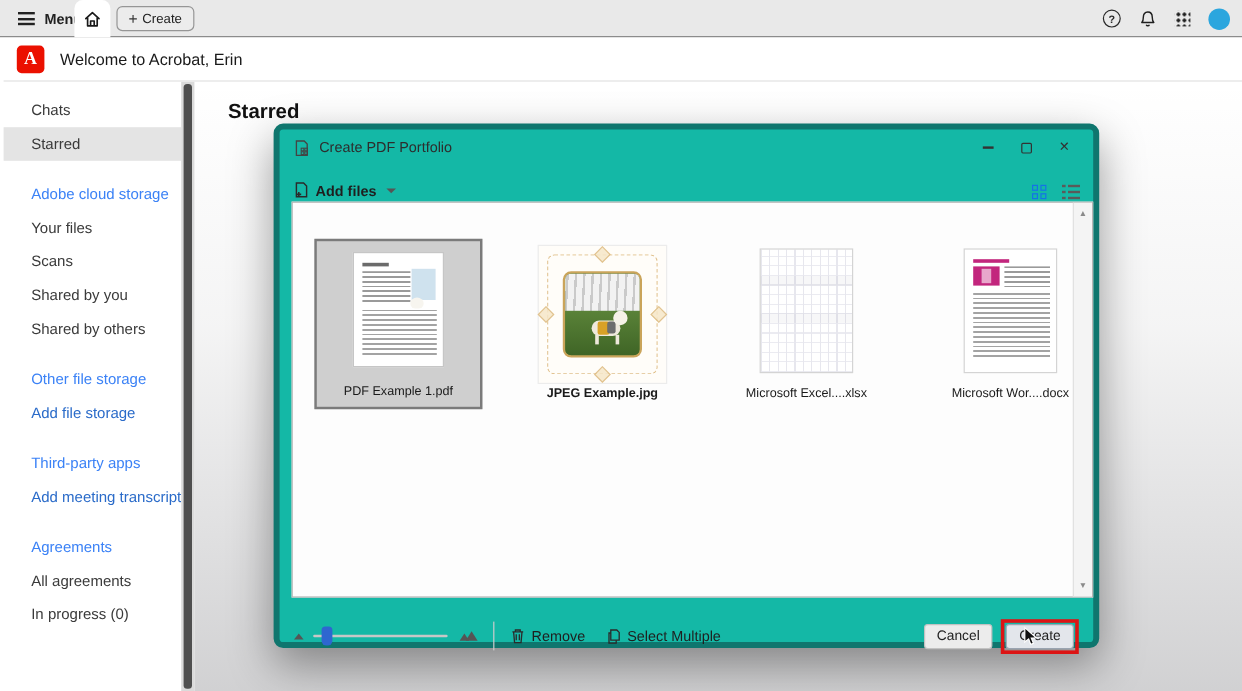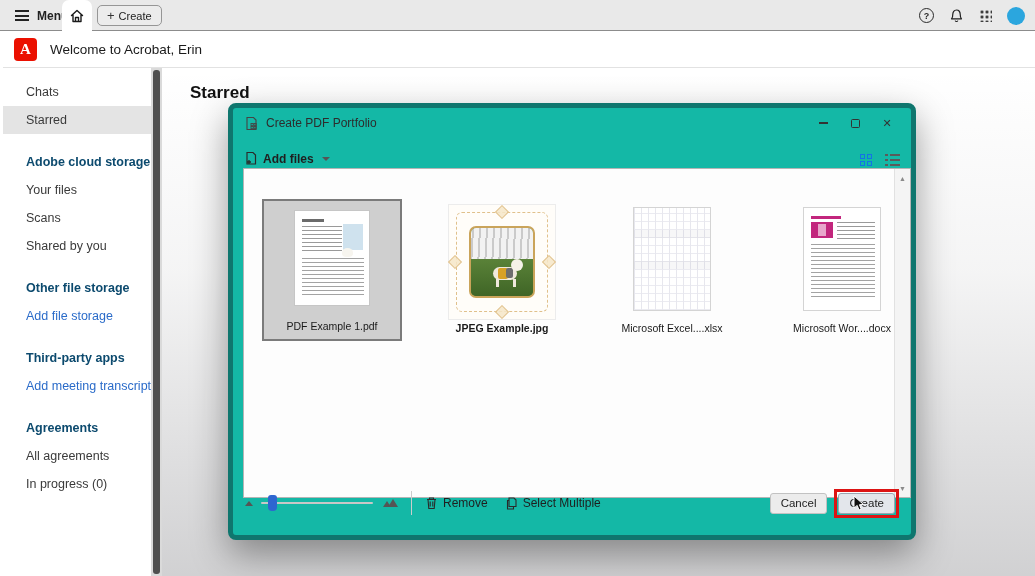--- a/index.html
+++ b/index.html
@@ -23,21 +23,21 @@
 
   
   .welcome-row { position:absolute; left:3px; top:32px; width:1032px; height:36px; background:#fff; border-bottom:1px solid #e2e2e2; display:flex; align-items:center; z-index:40; }
   .adobe-logo { margin-left:11px; width:23px; height:23px; background:#EB1000; border-radius:4px; color:#fff; display:flex; align-items:center; justify-content:center; font-size:15px; font-weight:bold; font-family:"Liberation Serif", serif; }
   .welcome-title { margin-left:13px; font-size:13.5px; color:#1a1a1a; }
 
   
   .sidebar { position:absolute; left:3px; top:68px; width:148px; height:508px; background:#fff; z-index:30; font-size:12.5px; color:#3a3a3a; padding-top:10px; }
   .sb-item { height:28px; line-height:28px; padding-left:23px; cursor:pointer; white-space:nowrap; }
   .sb-item.selected { background:#e4e4e4; }
-  .sb-header { height:28px; line-height:28px; padding-left:23px; margin-top:14px; font-weight:bold; color:#0c4a6e; white-space:nowrap; }
+  .sb-header { height:28px; line-height:28px; padding-left:23px; margin-top:14px; font-weight:normal; color:#3b82f6; white-space:nowrap; }
   .sb-link { color:#2a6bc9; }
   .sb-scrollbar { position:absolute; left:151px; top:68px; width:11px; height:508px; background:#dadada; z-index:30; }
   .sb-thumb { position:absolute; left:2px; top:2px; width:7px; height:504px; background:#4f4f4f; border-radius:3px; cursor:pointer; }
 
   
   .main { position:absolute; left:162px; top:68px; width:873px; height:508px; background:#fff; z-index:10; }
   .backdrop { position:absolute; inset:0; background:linear-gradient(180deg, rgba(45,45,52,0) 0%, rgba(45,45,52,0.05) 40%, rgba(45,45,52,0.22) 100%); }
   .main-heading { position:absolute; left:28px; top:15px; font-size:17px; font-weight:bold; color:#111; }
 
   
@@ -103,21 +103,21 @@
 
   
   .doc-page { position:relative; width:78px; height:104px; margin-top:8px; background:#fff; border:1px solid #d4d4d4; }
   .doc-heading { position:absolute; left:7px; top:8px; width:30px; height:2.5px; background:#c2267d; }
   .doc-img { position:absolute; left:7px; top:14px; width:22px; height:16px; background:#c2267d; }
   .doc-img i { position:absolute; left:7px; top:2px; width:8px; height:12px; background:#e8a7cb; display:block; }
   .doc-text-top { position:absolute; left:33px; top:14px; width:38px; height:18px; background:repeating-linear-gradient(180deg,#9a9a9a 0 1.5px,transparent 1.5px 4px); }
   .doc-text-full { position:absolute; left:7px; top:36px; width:64px; height:56px; background:repeating-linear-gradient(180deg,#a3a3a3 0 1.5px,transparent 1.5px 4px); }
 
   
-  .dlg-footer { position:absolute; left:12px; right:12px; top:382px; height:26px; display:flex; align-items:center;justify-content:space-between; }
+  .dlg-footer { position:absolute; left:12px; right:12px; top:409px; height:26px; display:flex; align-items:center;justify-content:space-between; }
   .mtn-small { width:0; height:0; border-left:4px solid transparent; border-right:4px solid transparent; border-bottom:5px solid #555; }
   .slider { position:relative; width:112px; height:16px; margin:0 10px 0 8px; cursor:pointer; }
   .slider-track { position:absolute; top:7px; left:0; right:0; height:2px; background:#c7c7c7; border-radius:1px; }
   .slider-thumb { position:absolute; left:7px; top:0; width:9px; height:16px; background:#2E66D0; border-radius:3px 3px 4px 4px; cursor:grab; }
   .mtn-big { display:flex; align-items:flex-end; }
   .mtn-big .m1 { width:0; height:0; border-left:4px solid transparent; border-right:4px solid transparent; border-bottom:6px solid #555; }
   .mtn-big .m2 { width:0; height:0; border-left:5px solid transparent; border-right:5px solid transparent; border-bottom:8px solid #555; margin-left:-3px; }
   .footer-divider { width:1px; height:24px; background:#cccccc; margin:0 13px; }
   .tool-btn { display:flex; align-items:center; gap:5px; font-size:12px; color:#1f1f1f; cursor:pointer; }
   .tool-btn + .tool-btn { margin-left:17px; }
@@ -170,20 +170,21 @@
   </div>
 
   <div class="sidebar">
     <div class="sb-item">Chats</div>
     <div class="sb-item selected">Starred</div>
 
     <div class="sb-header">Adobe cloud storage</div>
     <div class="sb-item">Your files</div>
     <div class="sb-item">Scans</div>
     <div class="sb-item">Shared by you</div>
+    <div class="sb-item">Shared by others</div>
 
     <div class="sb-header">Other file storage</div>
     <div class="sb-item sb-link">Add file storage</div>
 
     <div class="sb-header">Third-party apps</div>
     <div class="sb-item sb-link">Add meeting transcripts</div>
 
     <div class="sb-header">Agreements</div>
     <div class="sb-item">All agreements</div>
     <div class="sb-item">In progress (0)</div>

